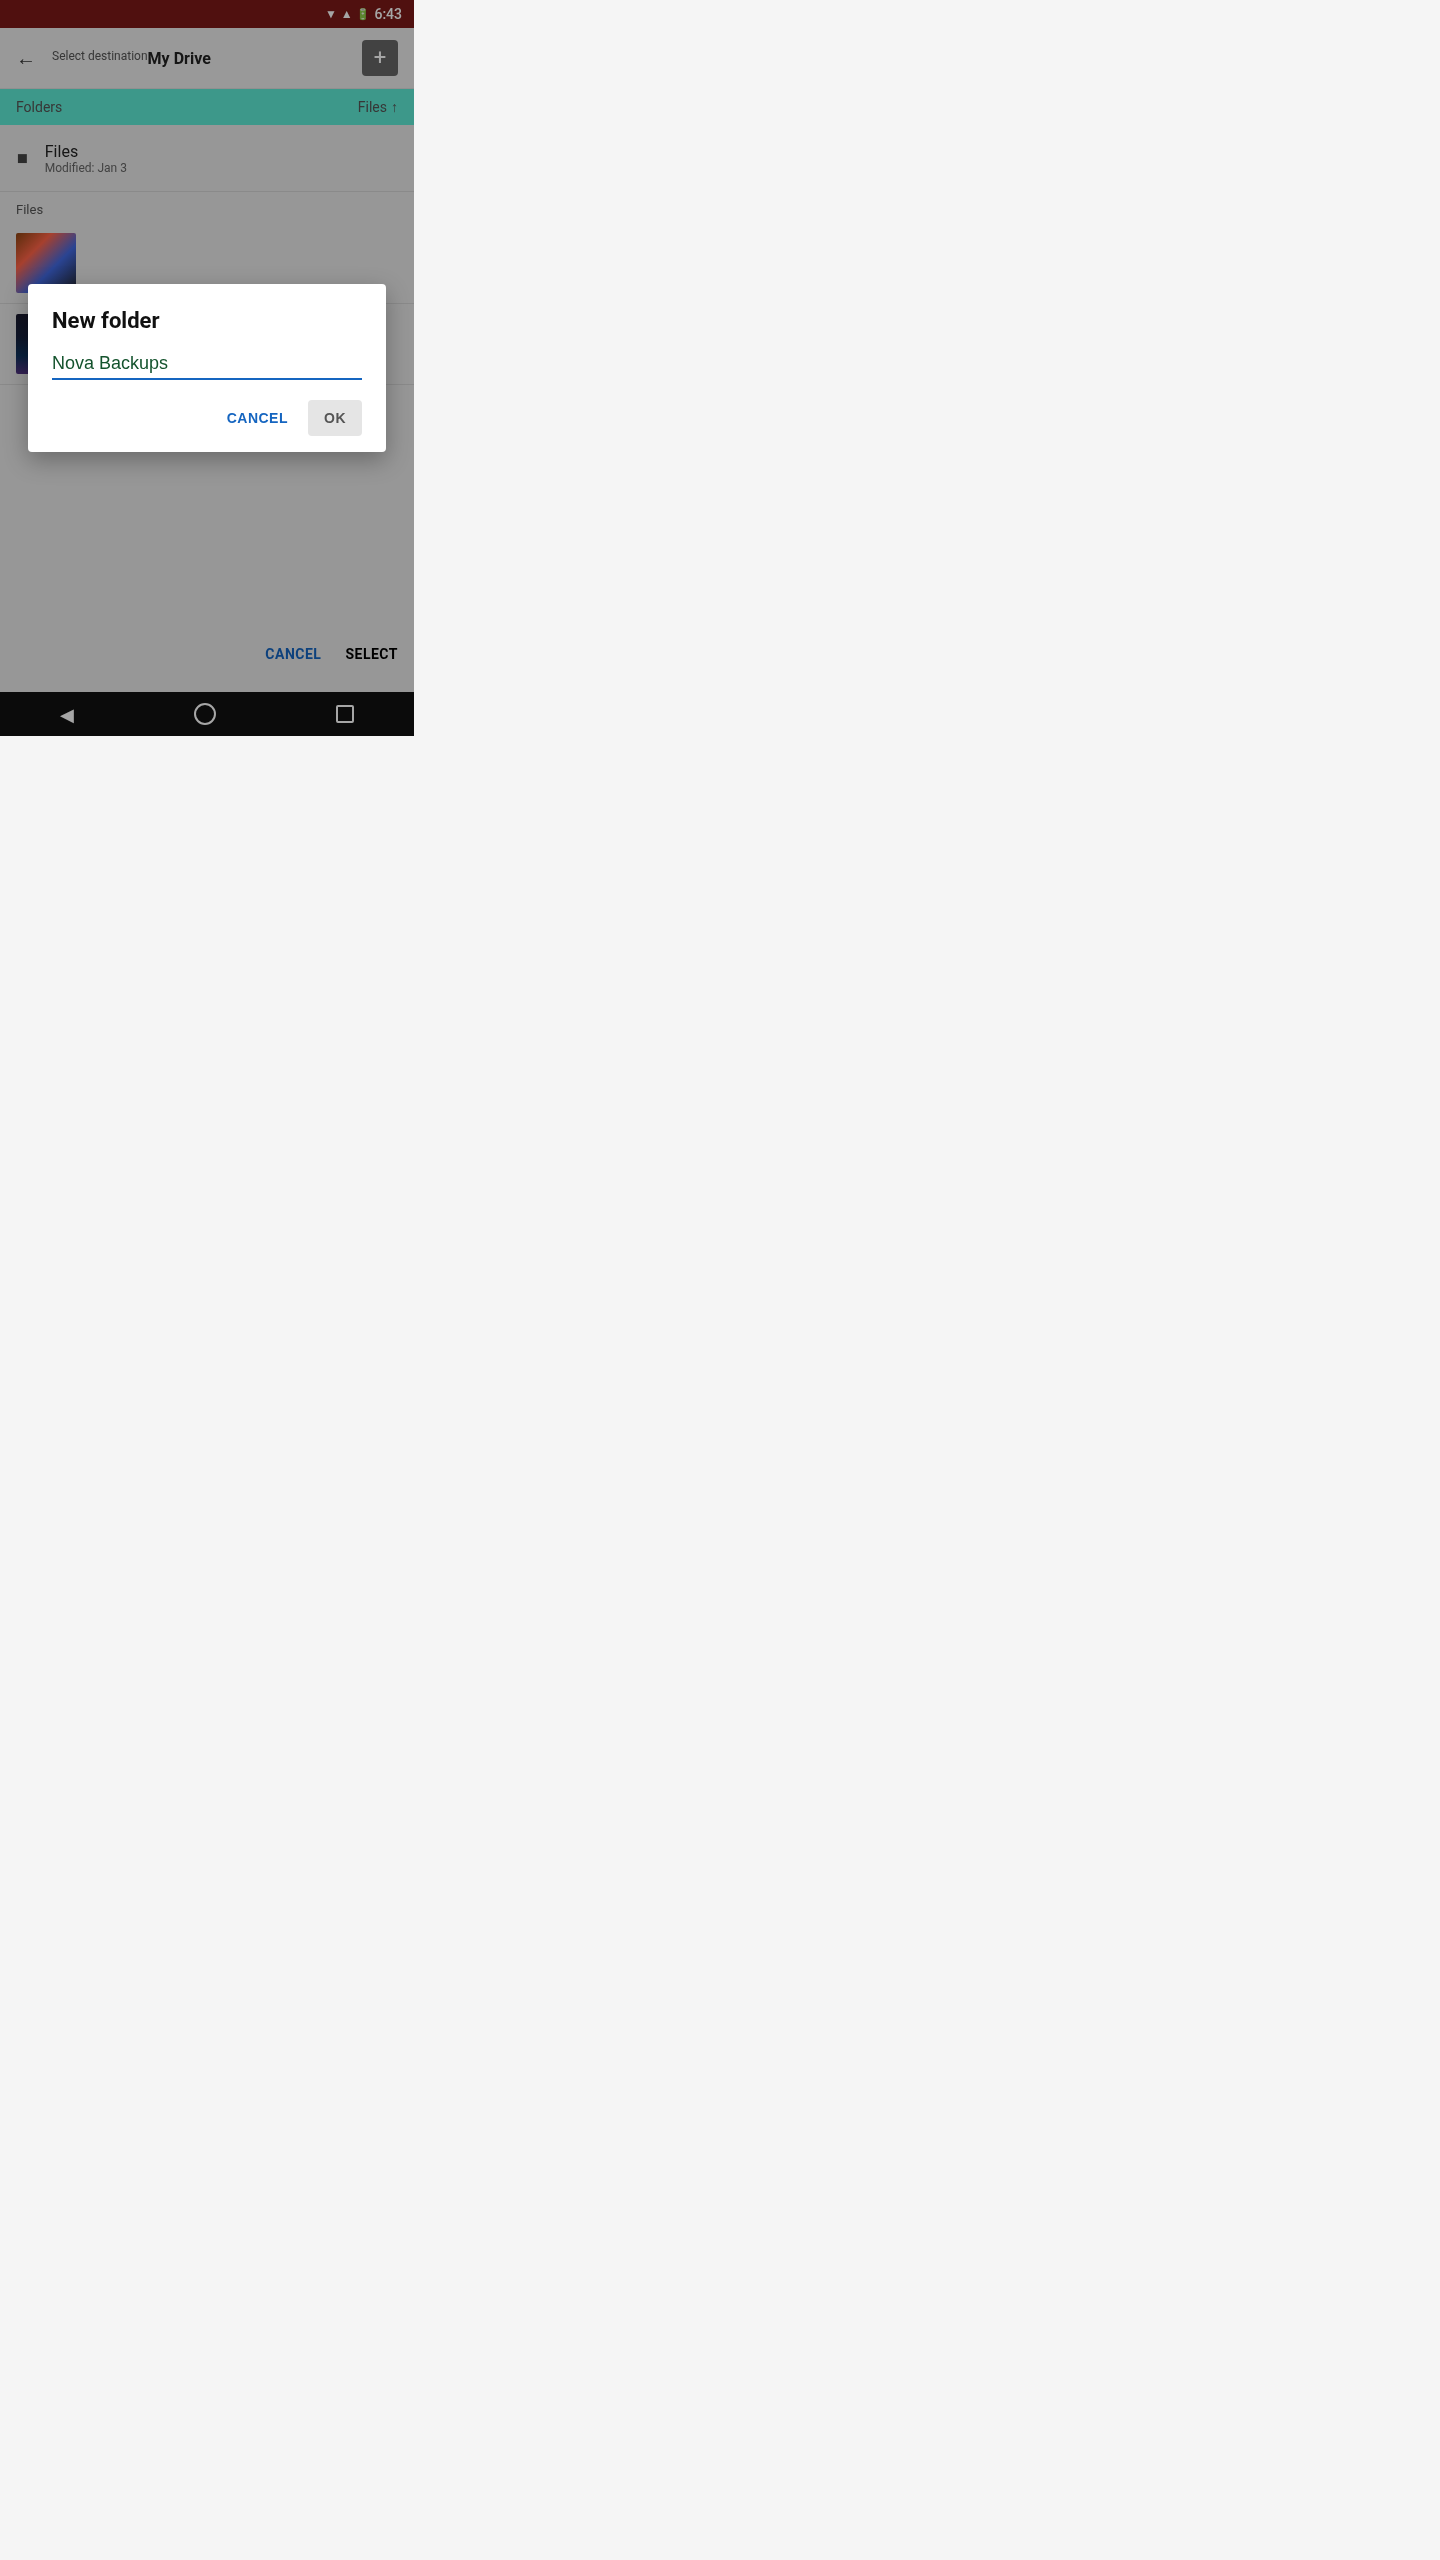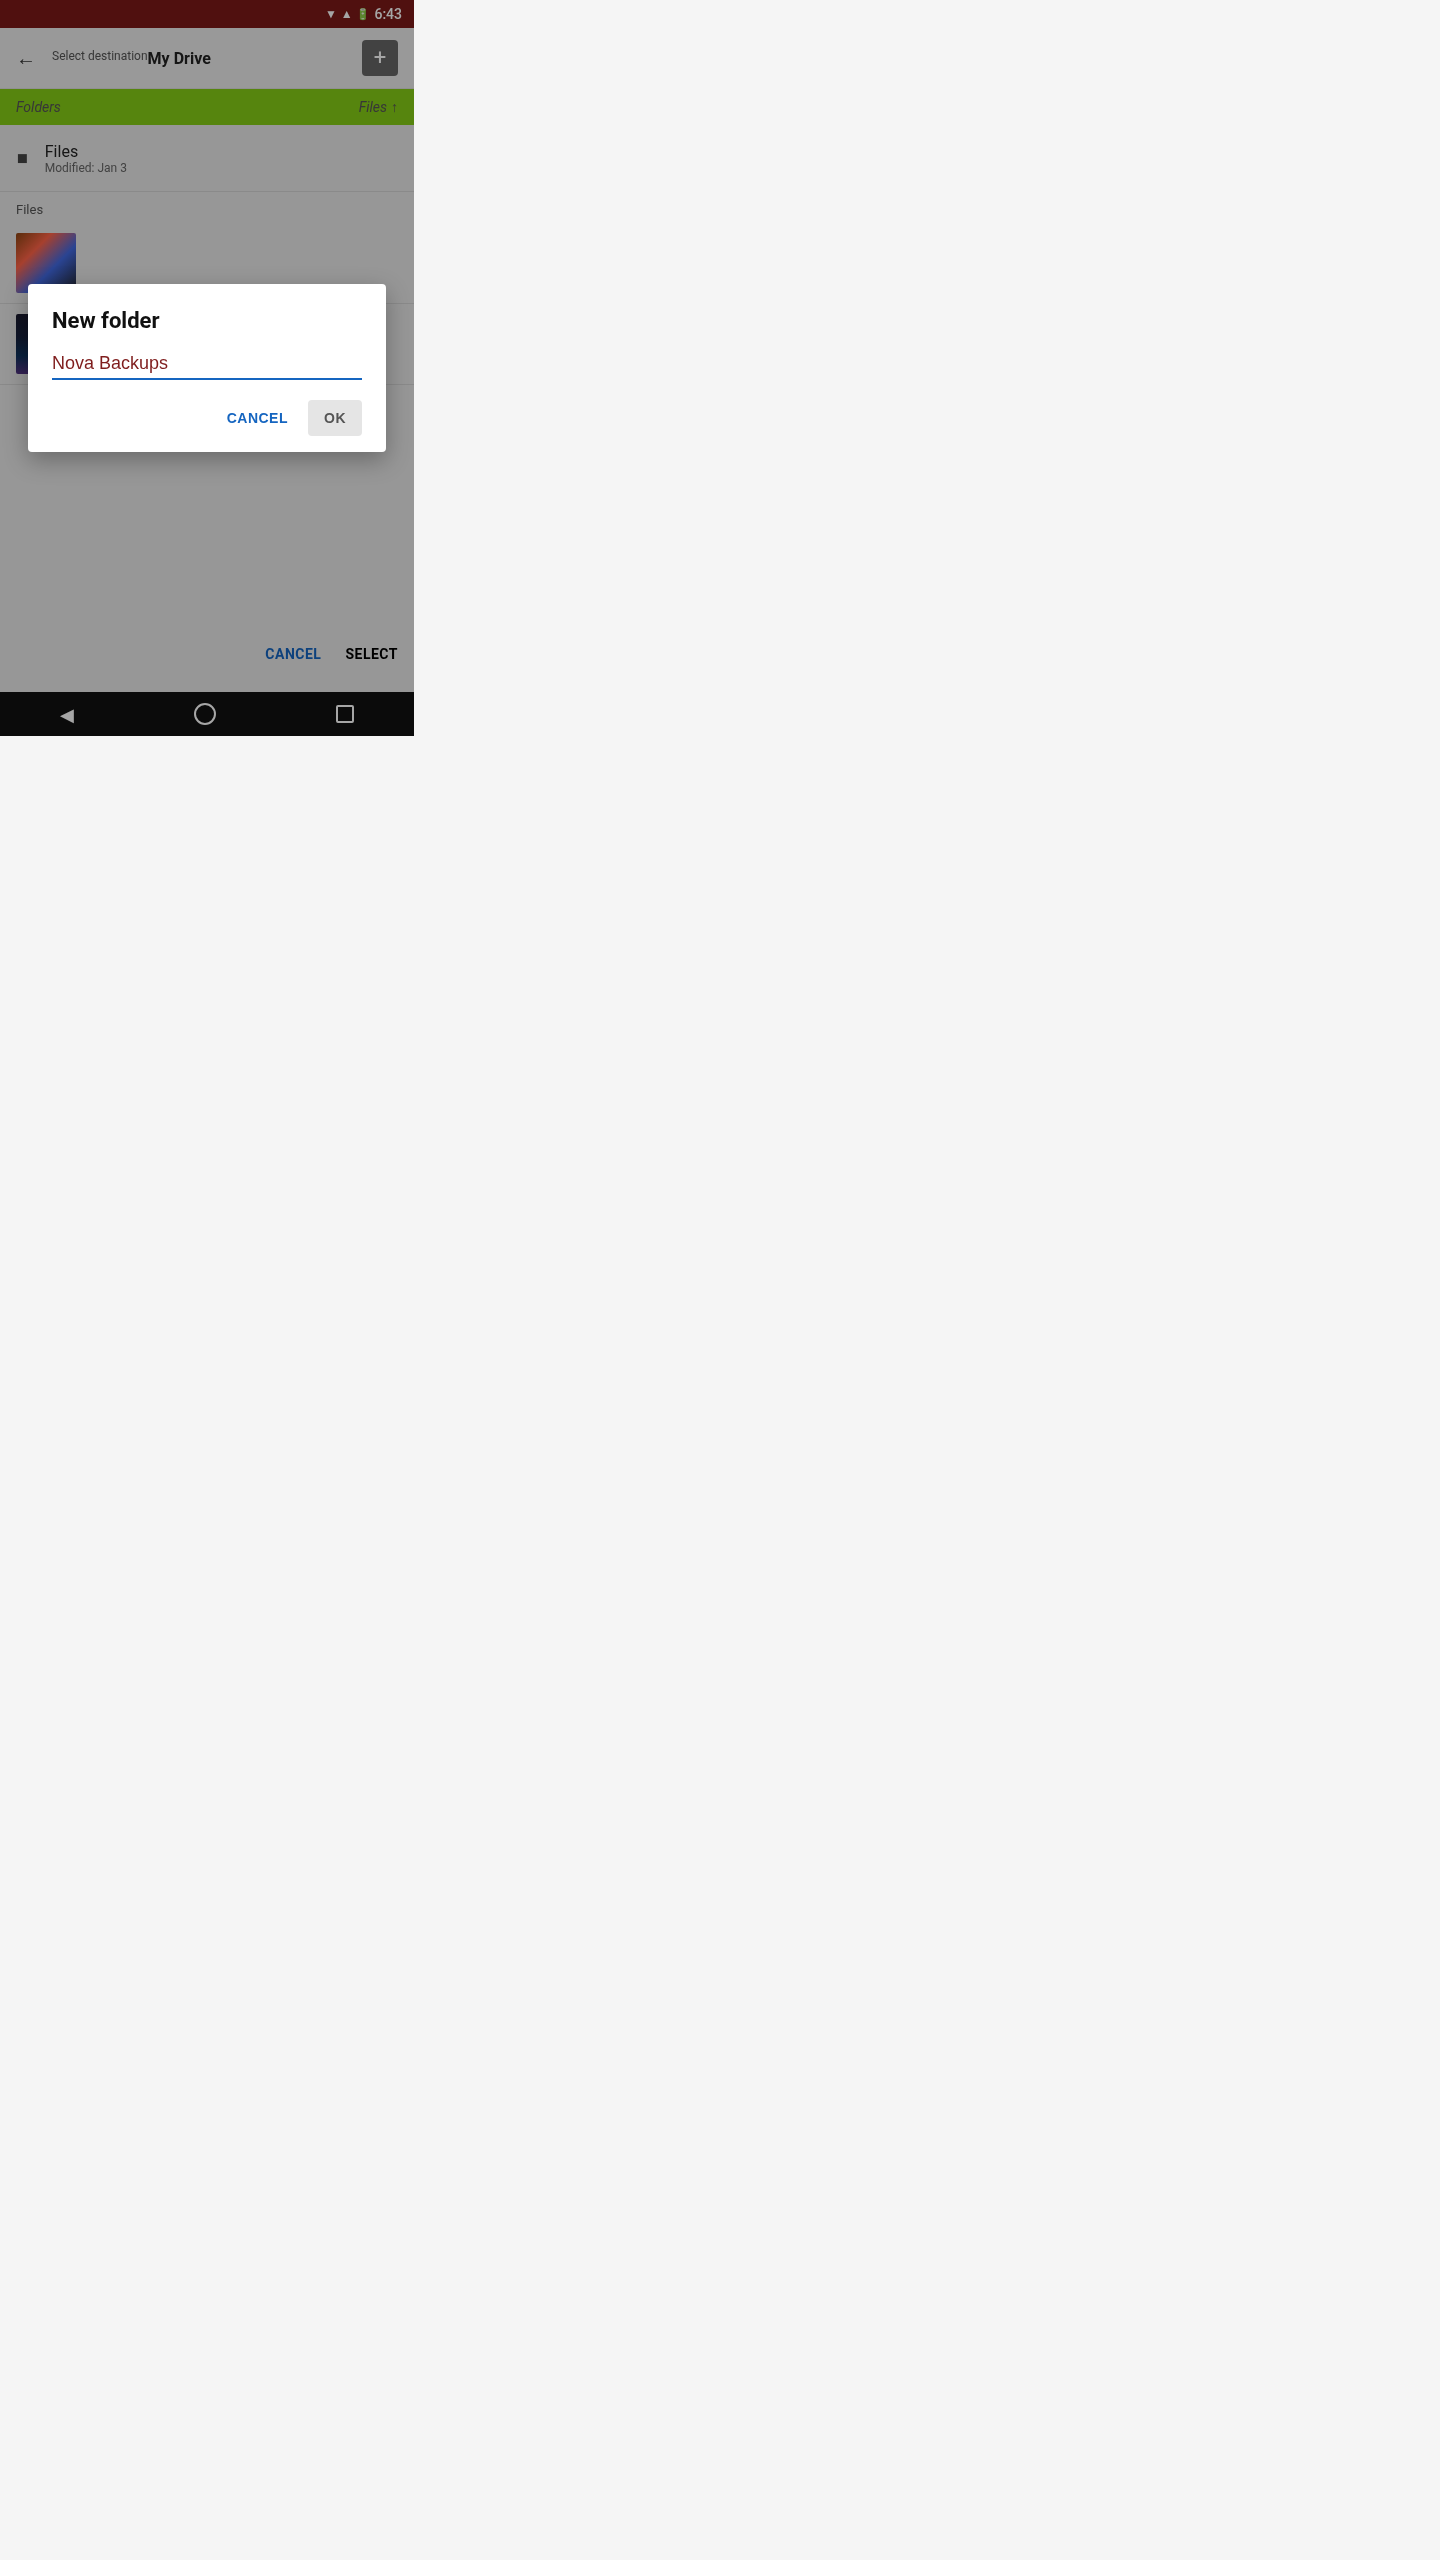--- a/index.html
+++ b/index.html
@@ -107,27 +107,26 @@
 
     .new-folder-btn span {
       color: white;
       font-size: 22px;
       line-height: 1;
     }
 
     
     .sort-bar {
       width: 100%;
-      background: #84cc16;
+      background: #5eead4;
       padding: 10px 16px;
       display: flex;
       align-items: center;
       justify-content: space-between;
       border-top: 1px solid #ddd;
-      font-style: italic;
     }
 
     .sort-label {
       font-size: 14px;
       color: #555;
     }
 
     .sort-name {
       display: flex;
       align-items: center;
@@ -338,21 +337,21 @@
       color: #111;
       margin-bottom: 20px;
     }
 
     .dialog-input {
       width: 100%;
       border: none;
       border-bottom: 2px solid #1565c0;
       outline: none;
       font-size: 18px;
-      color: #7f1d1d;
+      color: #14532d;
       padding-bottom: 4px;
       background: transparent;
       margin-bottom: 20px;
     }
 
     .dialog-buttons {
       display: flex;
       justify-content: flex-end;
       gap: 8px;
     }

